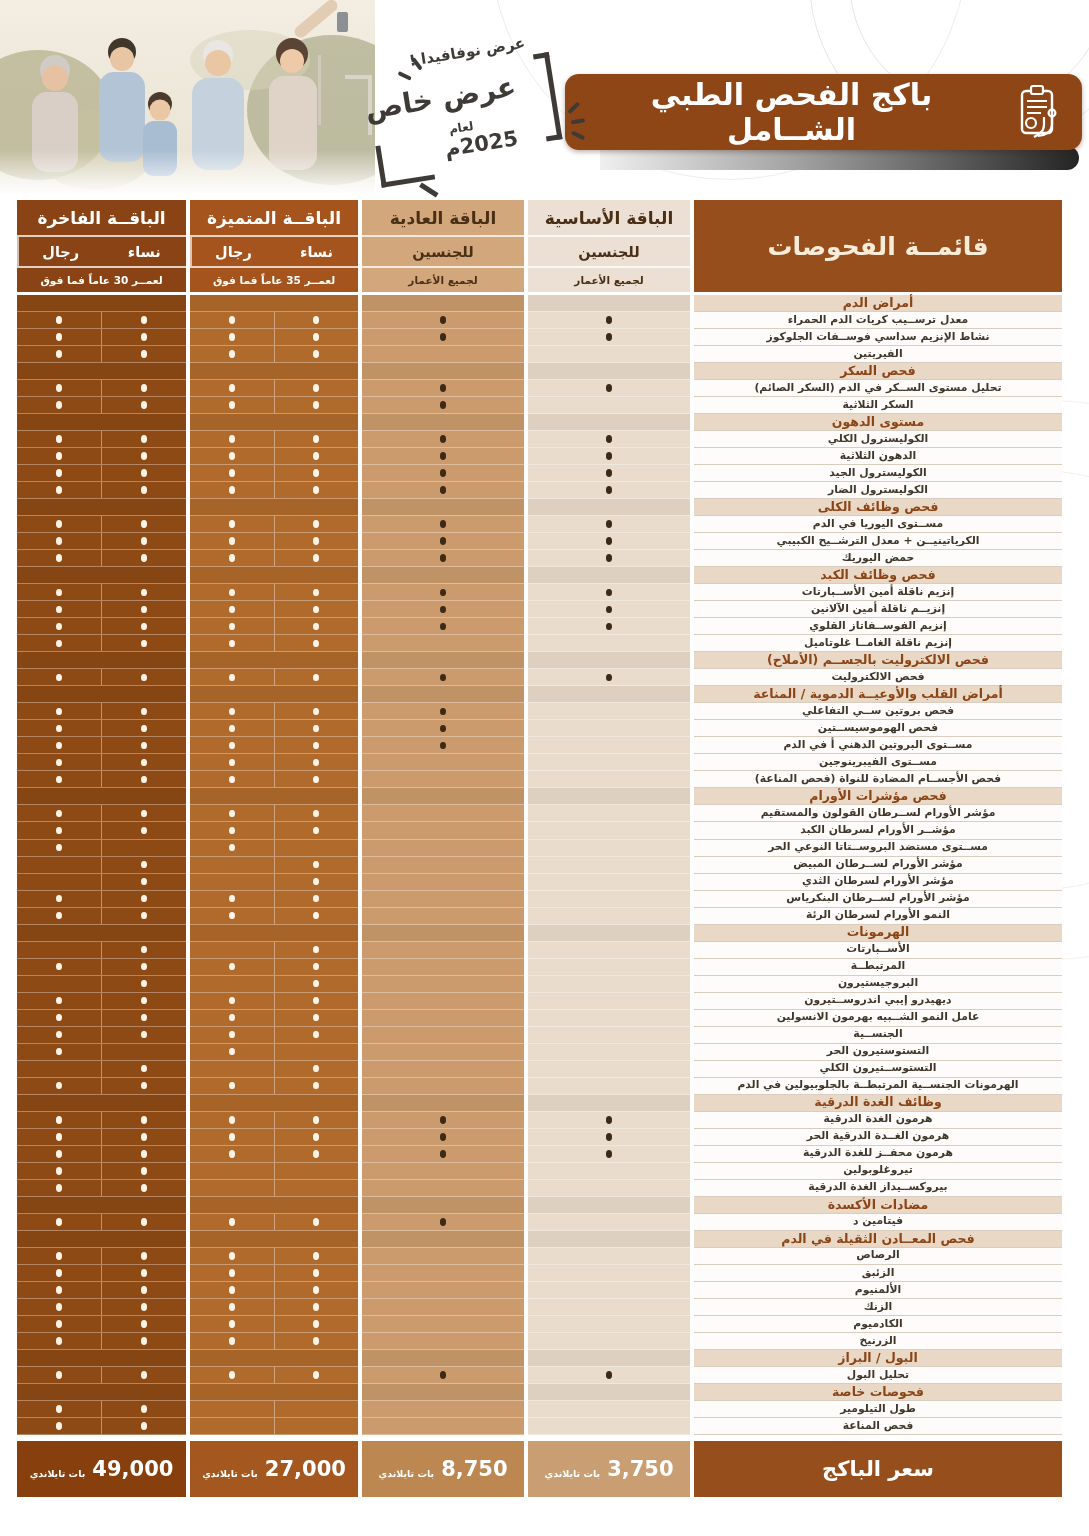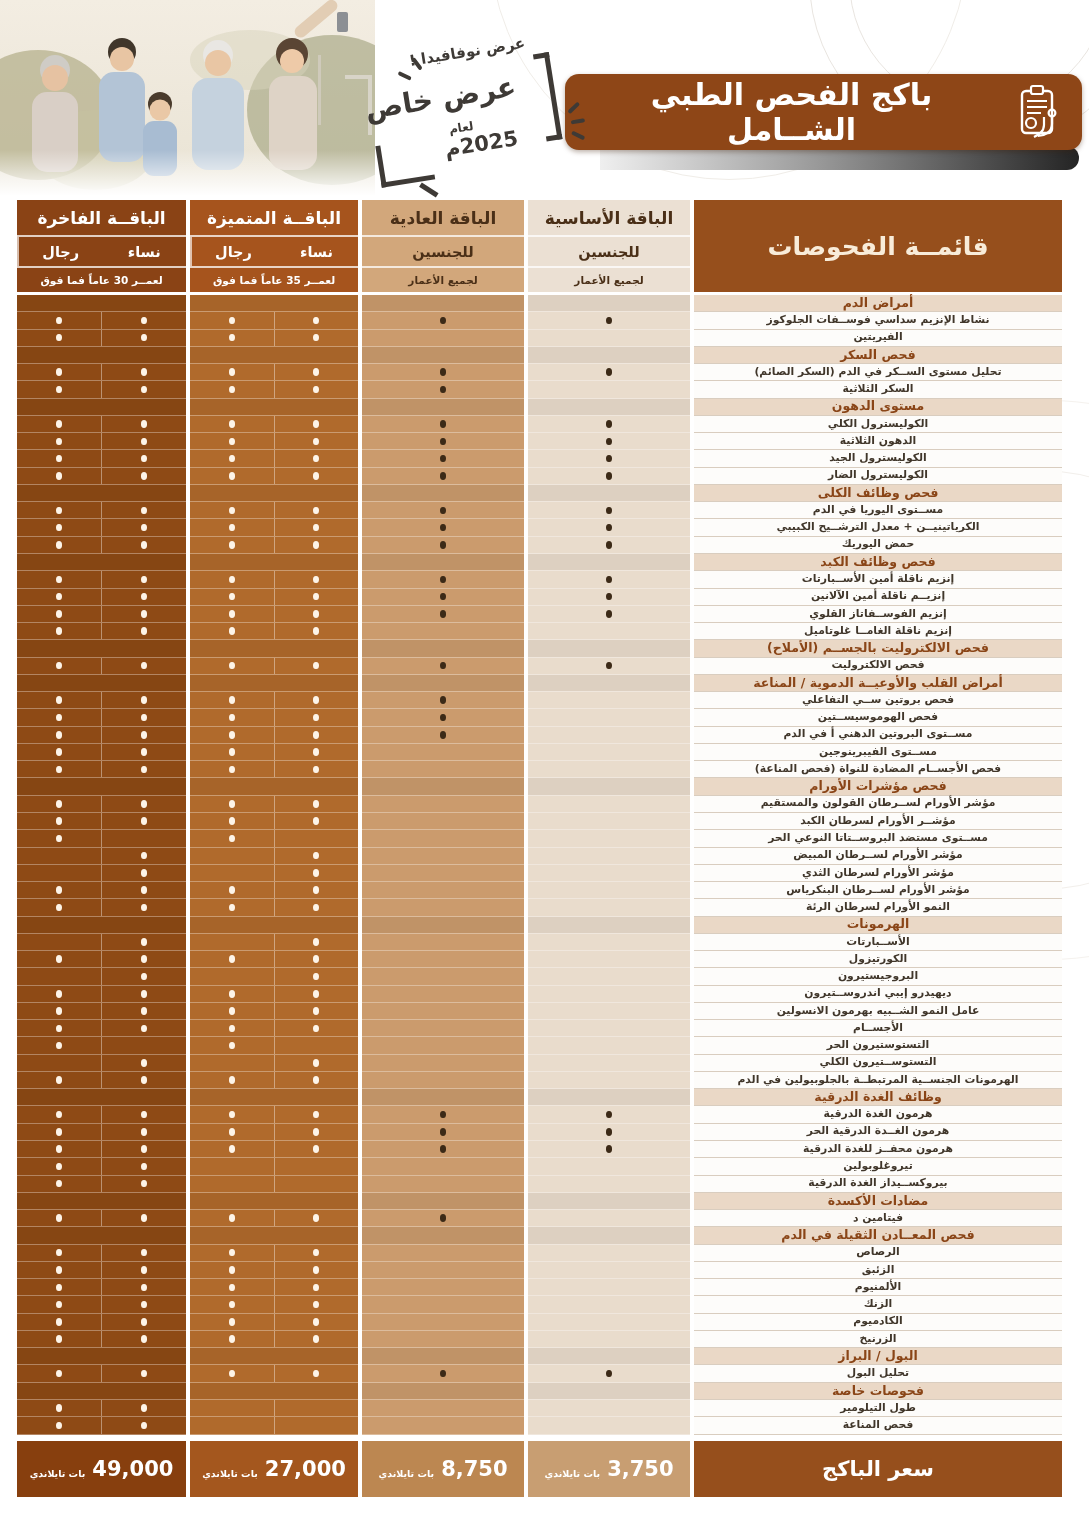--- a/index.html
+++ b/index.html
@@ -218,20 +218,45 @@
       </div>
       <div class="t-body">
         <div class="t-row">
           <div class="name-cell cat-name">أمراض الدم</div>
           <div class="cell cat-cell" style="background: rgb(233, 220, 204);"></div>
           <div class="cell cat-cell" style="background: rgb(203, 155, 109);"></div>
           <div class="cell cat-cell" style="background: rgb(176, 106, 44);"></div>
           <div class="cell cat-cell" style="background: rgb(142, 74, 21);"></div>
         </div>
         <div class="t-row">
+          <div class="name-cell test-name">معدل ترســيب كريات الدم الحمراء</div>
+          <div class="cell" style="background: rgb(233, 220, 204);">
+            <span class="dot" style="background: rgb(60, 42, 23);"></span>
+          </div>
+          <div class="cell" style="background: rgb(203, 155, 109);">
+            <span class="dot" style="background: rgb(60, 42, 23);"></span>
+          </div>
+          <div class="cell" style="background: rgb(176, 106, 44);">
+            <div class="subcell">
+              <span class="dot" style="background: rgb(253, 244, 232);"></span>
+            </div>
+            <div class="subcell subsep">
+              <span class="dot" style="background: rgb(253, 244, 232);"></span>
+            </div>
+          </div>
+          <div class="cell" style="background: rgb(142, 74, 21);">
+            <div class="subcell">
+              <span class="dot" style="background: rgb(253, 244, 232);"></span>
+            </div>
+            <div class="subcell subsep">
+              <span class="dot" style="background: rgb(253, 244, 232);"></span>
+            </div>
+          </div>
+        </div>
+        <div class="t-row">
           <div class="name-cell test-name">نشاط الإنزيم سداسي فوســفات الجلوكوز</div>
           <div class="cell" style="background: rgb(233, 220, 204);">
             <span class="dot" style="background: rgb(60, 42, 23);"></span>
           </div>
           <div class="cell" style="background: rgb(203, 155, 109);">
             <span class="dot" style="background: rgb(60, 42, 23);"></span>
           </div>
           <div class="cell" style="background: rgb(176, 106, 44);">
             <div class="subcell">
               <span class="dot" style="background: rgb(253, 244, 232);"></span>
@@ -927,21 +952,21 @@
             <div class="subcell subsep"></div>
           </div>
           <div class="cell" style="background: rgb(142, 74, 21);">
             <div class="subcell">
               <span class="dot" style="background: rgb(253, 244, 232);"></span>
             </div>
             <div class="subcell subsep"></div>
           </div>
         </div>
         <div class="t-row">
-          <div class="name-cell test-name">الكورتيزول</div>
+          <div class="name-cell test-name">المرتبطــة</div>
           <div class="cell" style="background: rgb(233, 220, 204);"></div>
           <div class="cell" style="background: rgb(203, 155, 109);"></div>
           <div class="cell" style="background: rgb(176, 106, 44);">
             <div class="subcell">
               <span class="dot" style="background: rgb(253, 244, 232);"></span>
             </div>
             <div class="subcell subsep">
               <span class="dot" style="background: rgb(253, 244, 232);"></span>
             </div>
           </div>
@@ -1007,21 +1032,21 @@
           <div class="cell" style="background: rgb(142, 74, 21);">
             <div class="subcell">
               <span class="dot" style="background: rgb(253, 244, 232);"></span>
             </div>
             <div class="subcell subsep">
               <span class="dot" style="background: rgb(253, 244, 232);"></span>
             </div>
           </div>
         </div>
         <div class="t-row">
-          <div class="name-cell test-name">الأجســام</div>
+          <div class="name-cell test-name">الجنســية</div>
           <div class="cell" style="background: rgb(233, 220, 204);"></div>
           <div class="cell" style="background: rgb(203, 155, 109);"></div>
           <div class="cell" style="background: rgb(176, 106, 44);">
             <div class="subcell">
               <span class="dot" style="background: rgb(253, 244, 232);"></span>
             </div>
             <div class="subcell subsep">
               <span class="dot" style="background: rgb(253, 244, 232);"></span>
             </div>
           </div>

